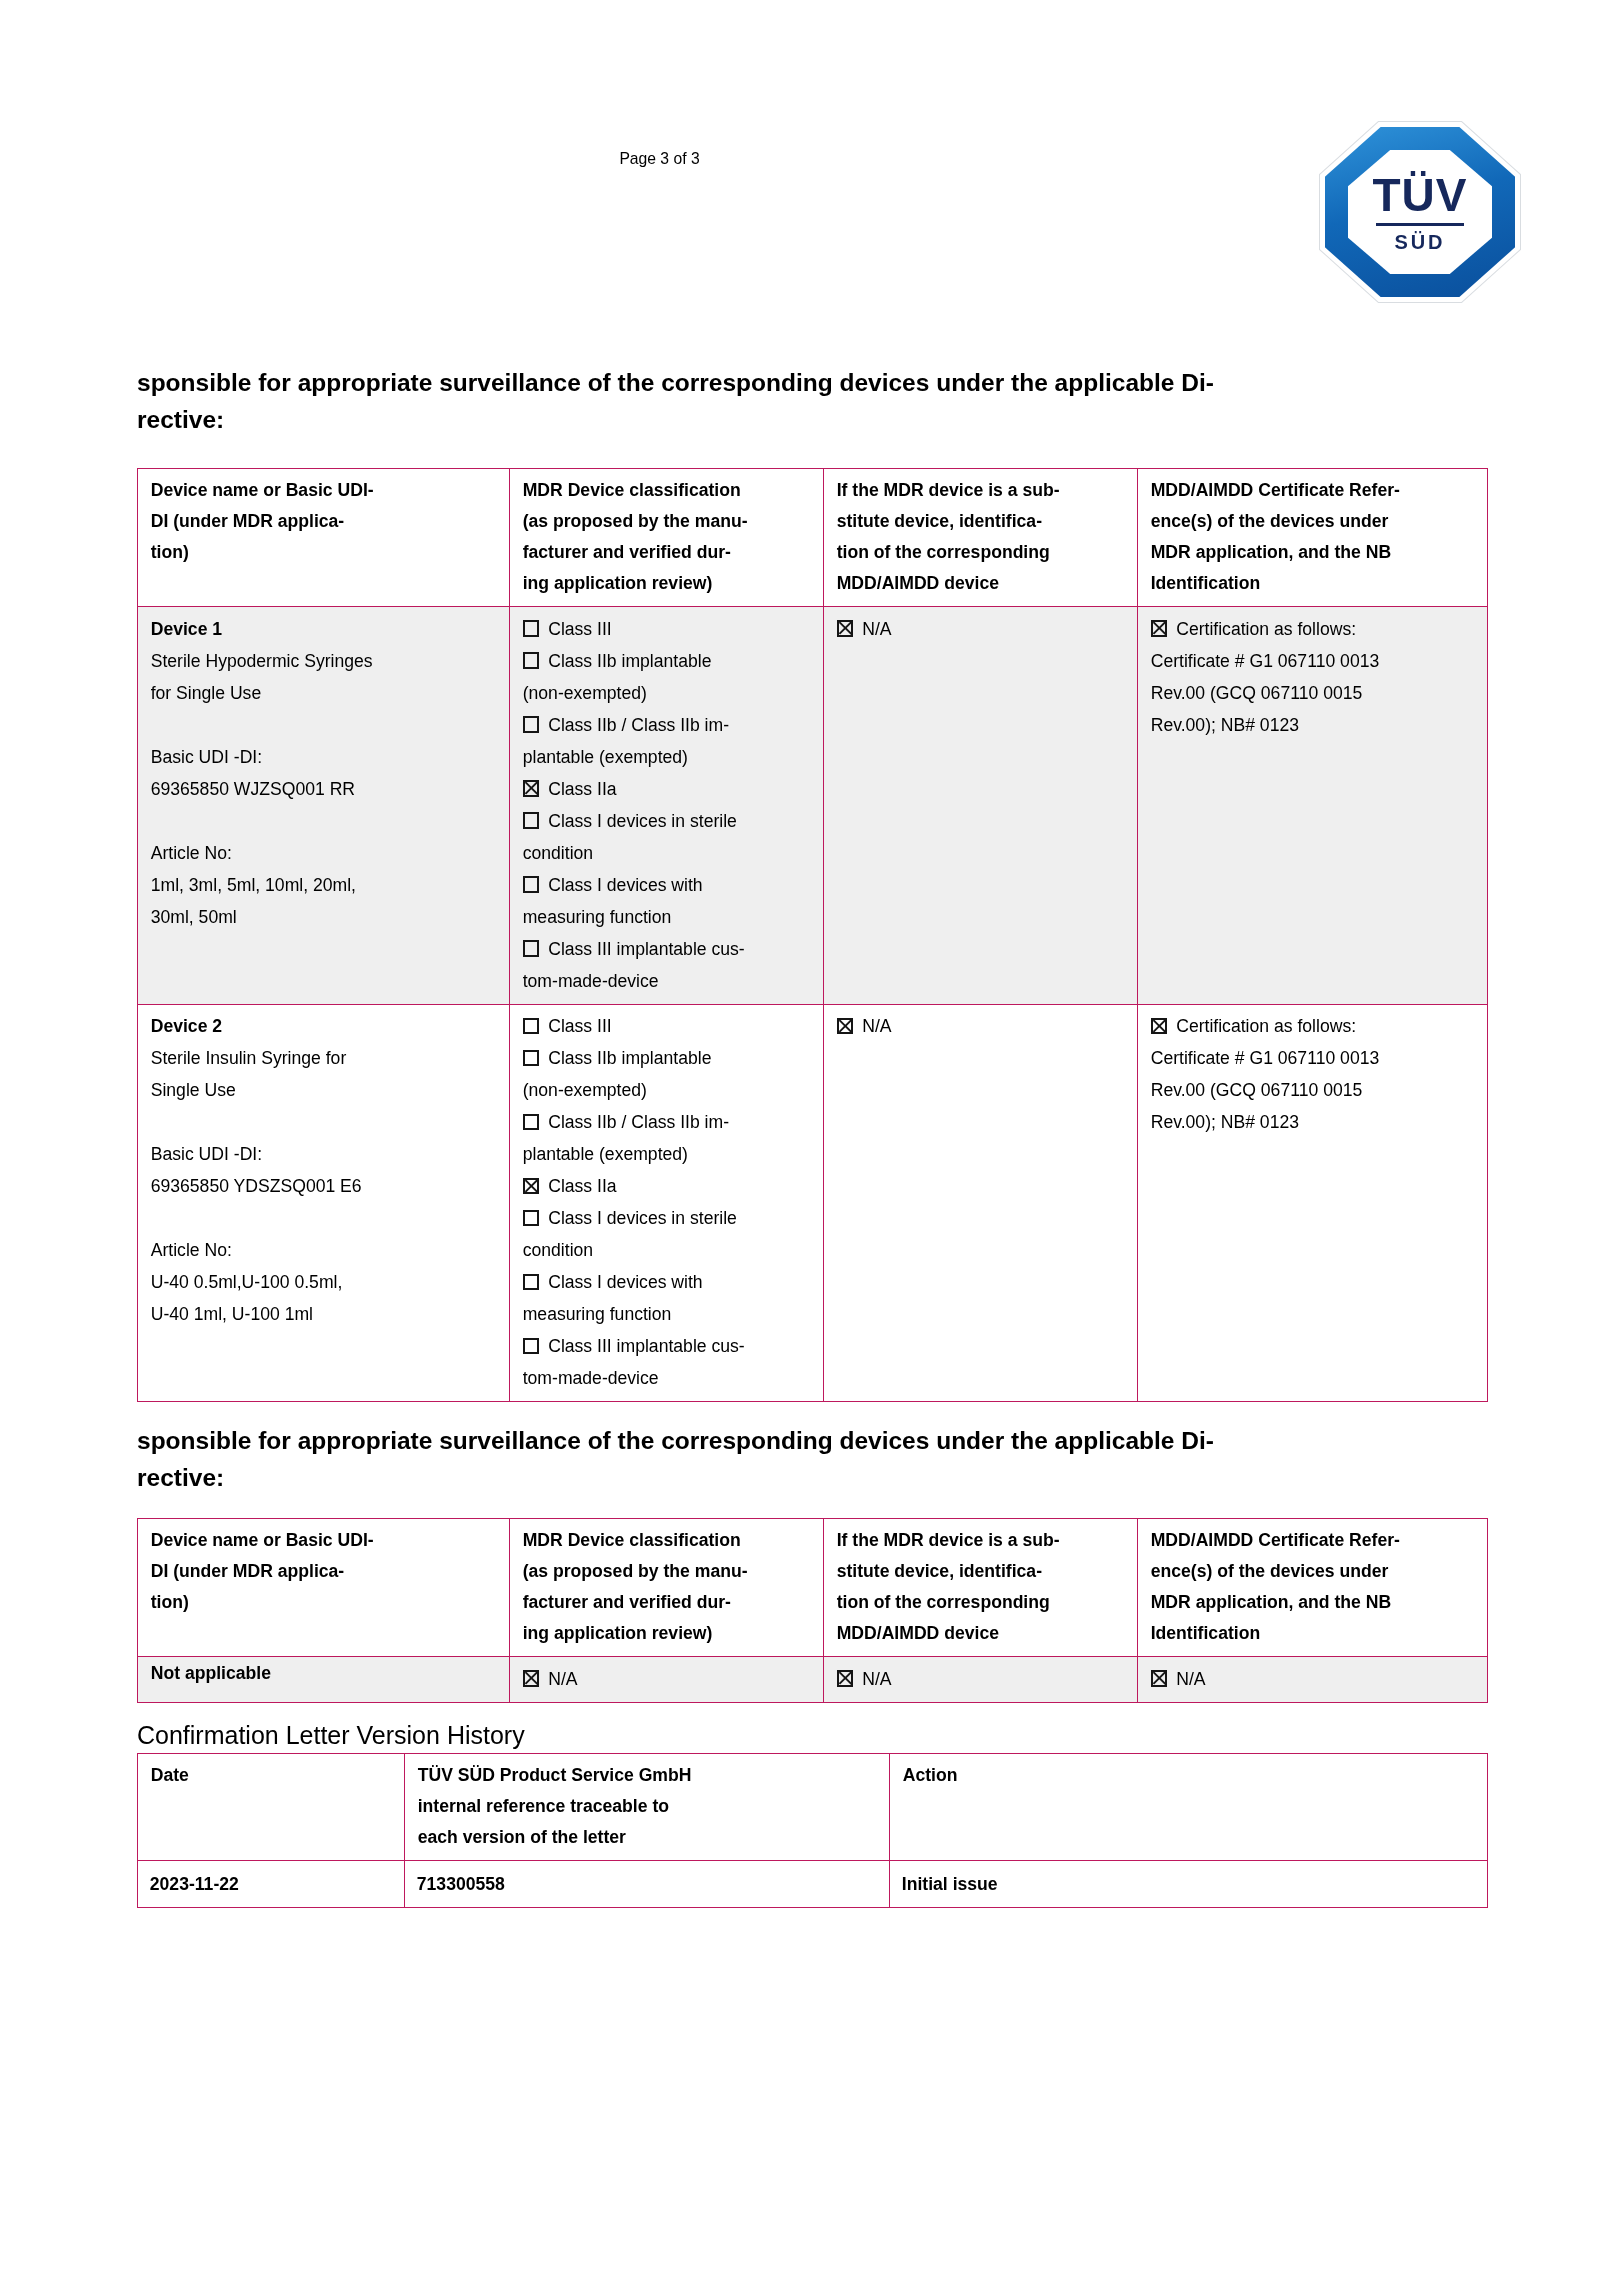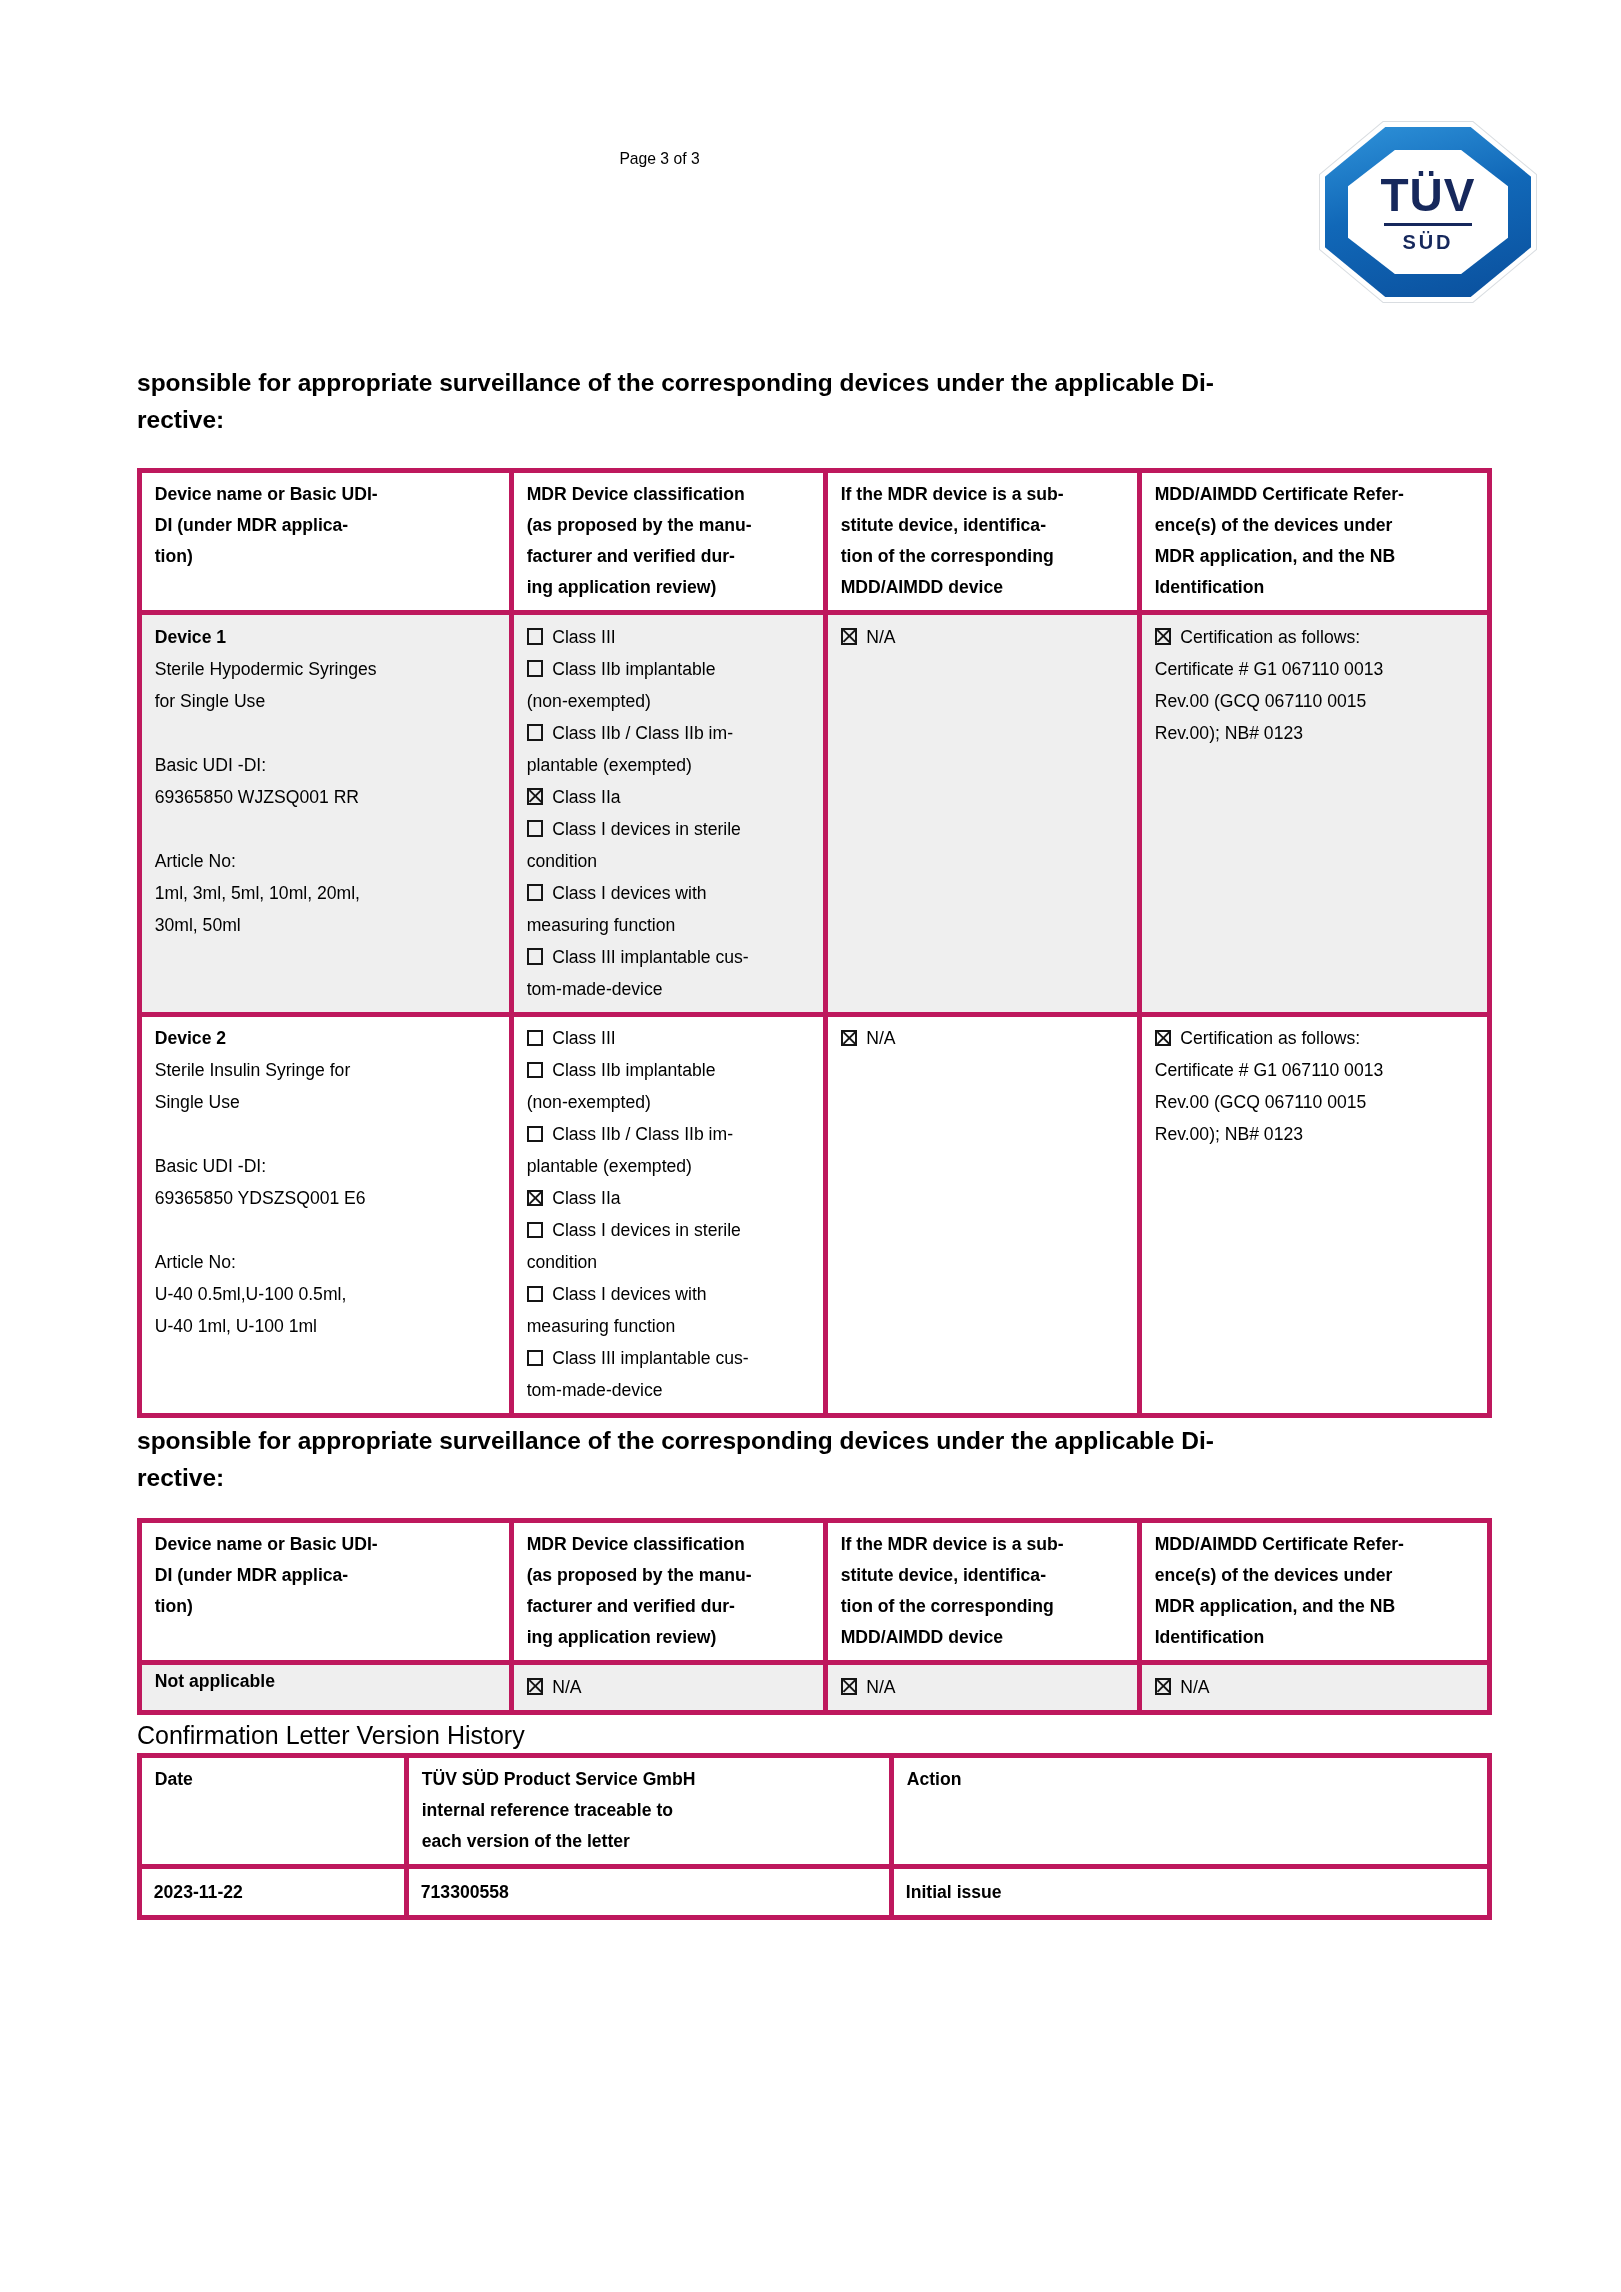--- a/index.html
+++ b/index.html
@@ -4,21 +4,21 @@
 <style>
   * { margin:0; padding:0; box-sizing:border-box; }
   html,body { background:#ffffff; }
   .page {
     position:relative; width:1621px; height:2293px; background:#fff;
     font-family:"Liberation Sans", sans-serif; color:#000; overflow:hidden;border-radius:14px;
   }
   .page-number { position:absolute; top:150px; left:0; width:1319px; text-align:center; font-size:15.7px; }
 
   
-  .logo { position:absolute; left:1319px; top:121px; width:218px; height:182px; }
+  .logo { position:absolute; left:1319px; top:121px; width:202px; height:182px; }
   .oct { position:absolute; clip-path:polygon(29.3% 0%,70.7% 0%,100% 29.3%,100% 70.7%,70.7% 100%,29.3% 100%,0% 70.7%,0% 29.3%); }
   .oct-shadow { inset:0; background:#d9dde1; }
   .oct-white  { inset:1px; background:#ffffff; }
   .oct-blue   { inset:5.9px; background:linear-gradient(165deg,#2f93da 0%,#1168b8 45%,#0a4f9c 100%); }
   .oct-inner  { inset:29px; background:#ffffff; }
   .logo-text { position:absolute; inset:0; display:flex; flex-direction:column; align-items:center; justify-content:center; }
   .logo-tuv { font-size:46px; font-weight:bold; color:#16285c; line-height:1; letter-spacing:1px; }
   .logo-rule { width:88px; height:2.9px; background:#16285c; margin:4.9px 0 5.9px; }
   .logo-sud { font-size:20px; font-weight:bold; color:#16285c; line-height:1; letter-spacing:2.9px; }
 
@@ -27,21 +27,21 @@
   #t1-title { top:364px; }
   #t2-title { top:1422px; }
   .tl { line-height:37px; white-space:nowrap; }
   .u  { text-decoration:underline; text-decoration-thickness:2px; text-underline-offset:3.9px; }
 
   
   table { border-collapse:collapse; table-layout:fixed; position:absolute; left:137px; background:#fff; }
   #table1 { top:468px;  width:1350px; }
   #table2 { top:1518px; width:1350px; }
   #vtable { top:1753px; width:1350px; }
-  th, td { border:5px solid #be185d; vertical-align:top; text-align:left;
+  th, td { border:1px solid #be185d; vertical-align:top; text-align:left;
            padding:5.9px 11.8px 6.9px 12.7px; font-size:17.6px; font-weight:normal; }
   th { font-weight:bold; }
   th .ln { line-height:31px; }
   td .ln { line-height:32px; }
   .ln { white-space:nowrap; }
   .b  { font-weight:bold; }
   .row-gray td { background:#efefef; }
   #vtable td { padding:6.9px 11.8px; line-height:32px;font-weight:bold; }
 
   

